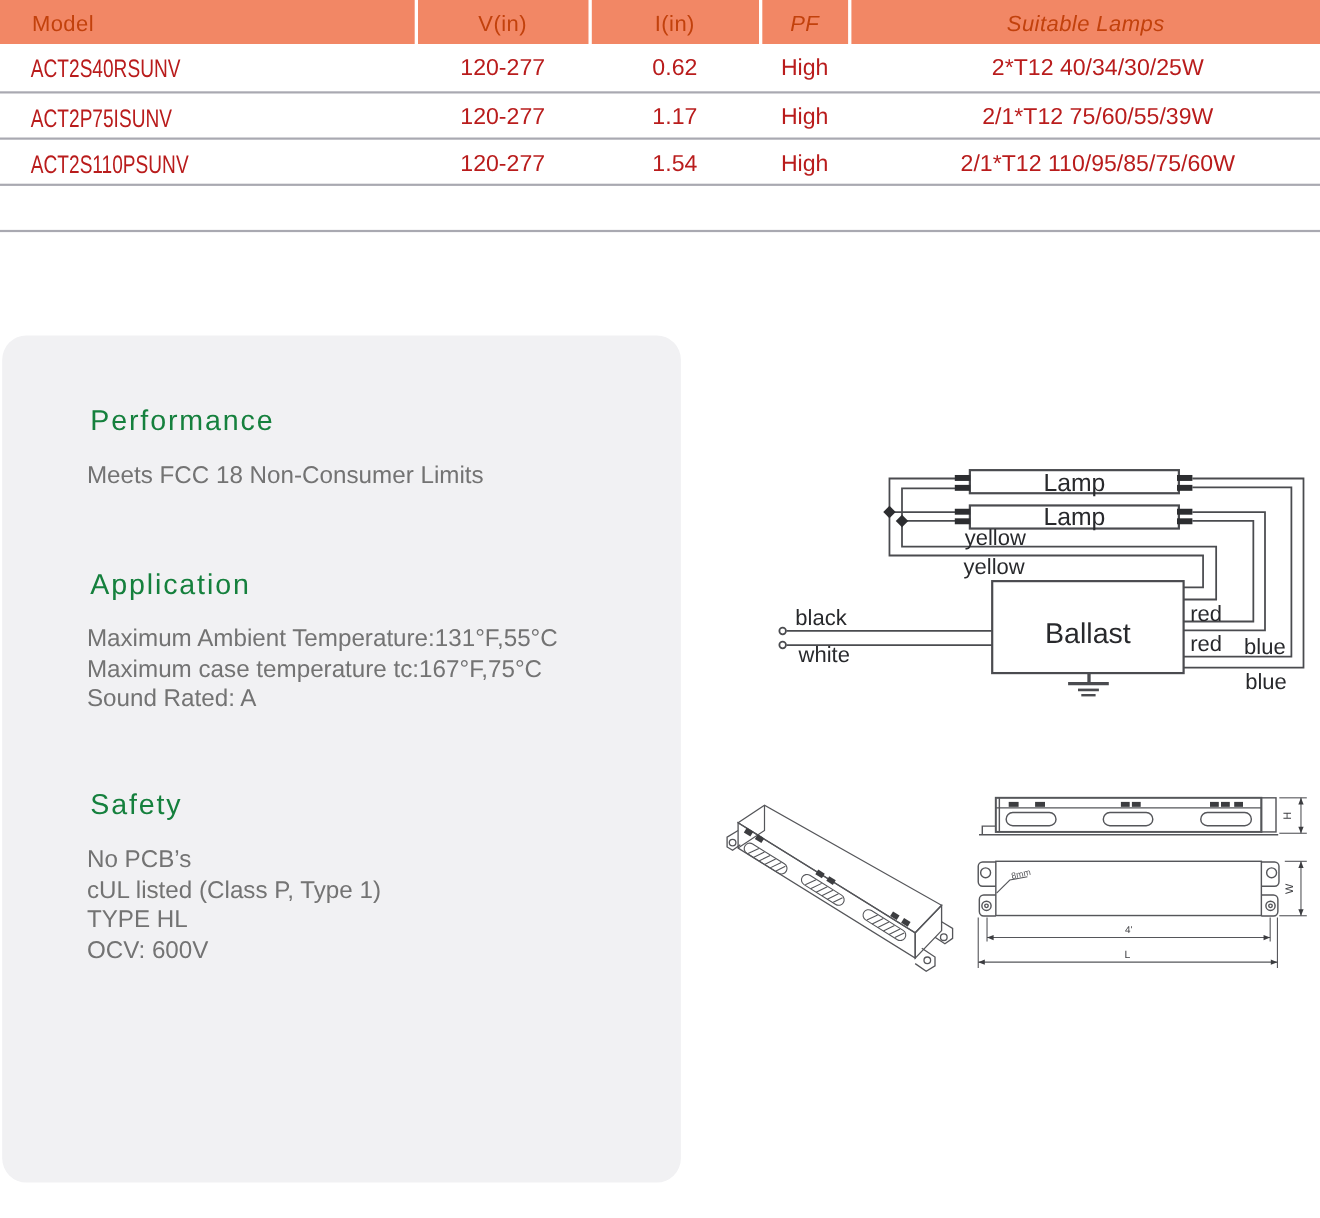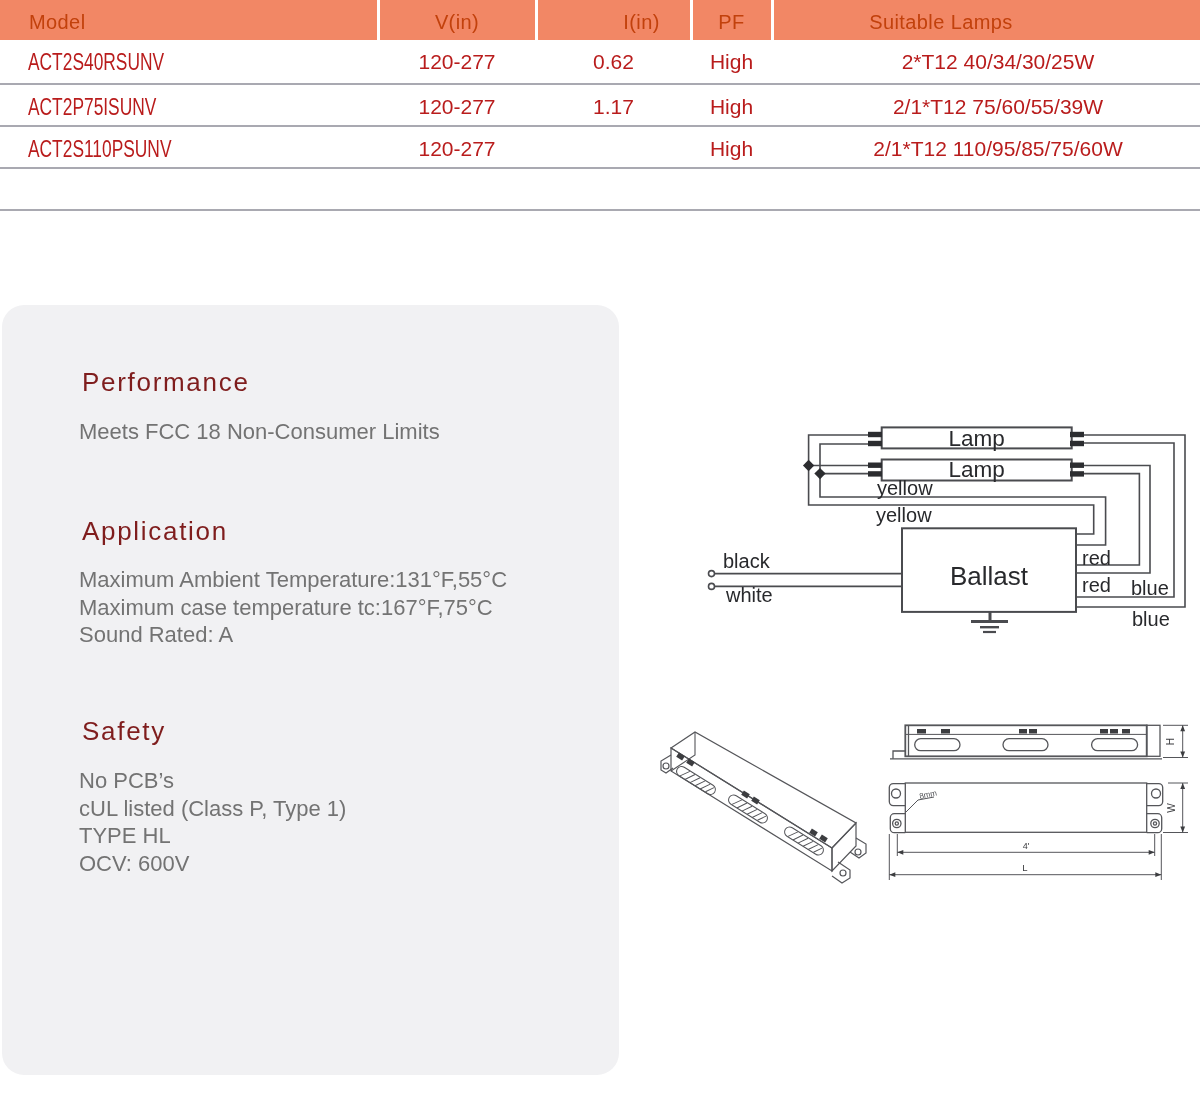--- a/index.html
+++ b/index.html
@@ -9,32 +9,32 @@
   .thead{left:0;top:0;width:1200px;height:40px;background:#f28765;}
   .hc{position:absolute;top:0;height:45px;line-height:45px;color:#c2410c;font-size:20px;letter-spacing:0.4px;}
   .hsep{position:absolute;top:0;width:3px;height:40px;background:#ffffff;}
   .row{position:absolute;left:0;width:1200px;color:#b91c1c;font-size:21px;}
   .cell{position:absolute;top:0;}
   .ctr{text-align:center;}
   .rline{position:absolute;left:0;width:1200px;height:1.5px;background:#a9a9b1;}
   .model{display:inline-block;font-size:23px;transform:scaleX(0.755);transform-origin:0 50%;white-space:nowrap;}
   
   .panel{left:2px;top:305px;width:617px;height:770px;background:#f1f1f3;border-radius:22px;}
-  .h2{position:absolute;left:82px;color:#7f1d1d;font-size:26px;letter-spacing:1.7px;white-space:nowrap;}
+  .h2{position:absolute;left:82px;color:#15803d;font-size:26px;letter-spacing:1.7px;white-space:nowrap;}
   .btext{position:absolute;left:79px;color:#737373;font-size:22px;line-height:27.5px;white-space:nowrap;}
 </style>
 </head>
 <body>
 
   <div class="abs thead"></div>
   <div class="hc" style="left:29px;">Model</div>
   <div class="hc ctr" style="left:378px;width:158px;">V(in)</div>
-  <div class="hc ctr" style="left:564px;width:155px;">I(in)</div>
-  <div class="hc ctr" style="left:691px;width:81px;">PF</div>
-  <div class="hc ctr" style="left:727px;width:428px;">Suitable Lamps</div>
+  <div class="hc ctr" style="left:536px;width:155px;">I(in)</div>
+  <div class="hc ctr" style="left:691px;width:81px;font-style:italic;">PF</div>
+  <div class="hc ctr" style="left:773px;width:428px;font-style:italic;">Suitable Lamps</div>
   <div class="hsep" style="left:377px;"></div>
   <div class="hsep" style="left:535px;"></div>
   <div class="hsep" style="left:690px;"></div>
   <div class="hsep" style="left:771px;"></div>
 
   <div class="row" style="top:40px;height:44px;line-height:44px;">
     <div class="cell" style="left:28px;"><span class="model">ACT2S40RSUNV</span></div>
     <div class="cell ctr" style="left:378px;width:158px;">120-277</div>
     <div class="cell ctr" style="left:536px;width:155px;">0.62</div>
     <div class="cell ctr" style="left:691px;width:81px;">High</div>
@@ -45,20 +45,21 @@
     <div class="cell" style="left:28px;"><span class="model">ACT2P75ISUNV</span></div>
     <div class="cell ctr" style="left:378px;width:158px;">120-277</div>
     <div class="cell ctr" style="left:536px;width:155px;">1.17</div>
     <div class="cell ctr" style="left:691px;width:81px;">High</div>
     <div class="cell ctr" style="left:784px;width:428px;">2/1*T12 75/60/55/39W</div>
   </div>
   <div class="rline" style="top:125px;"></div>
   <div class="row" style="top:126px;height:46px;line-height:46px;">
     <div class="cell" style="left:28px;"><span class="model">ACT2S110PSUNV</span></div>
     <div class="cell ctr" style="left:378px;width:158px;">120-277</div>
+    <div class="cell ctr" style="left:536px;width:155px;">1.54</div>
     <div class="cell ctr" style="left:691px;width:81px;">High</div>
     <div class="cell ctr" style="left:784px;width:428px;">2/1*T12 110/95/85/75/60W</div>
   </div>
   <div class="rline" style="top:167px;"></div>
   <div class="rline" style="top:209px;"></div>
 
   <div class="abs panel"></div>
   <div class="h2" style="top:367px;">Performance</div>
   <div class="btext" style="top:418px;">Meets FCC 18 Non-Consumer Limits</div>
   <div class="h2" style="top:516px;">Application</div>

